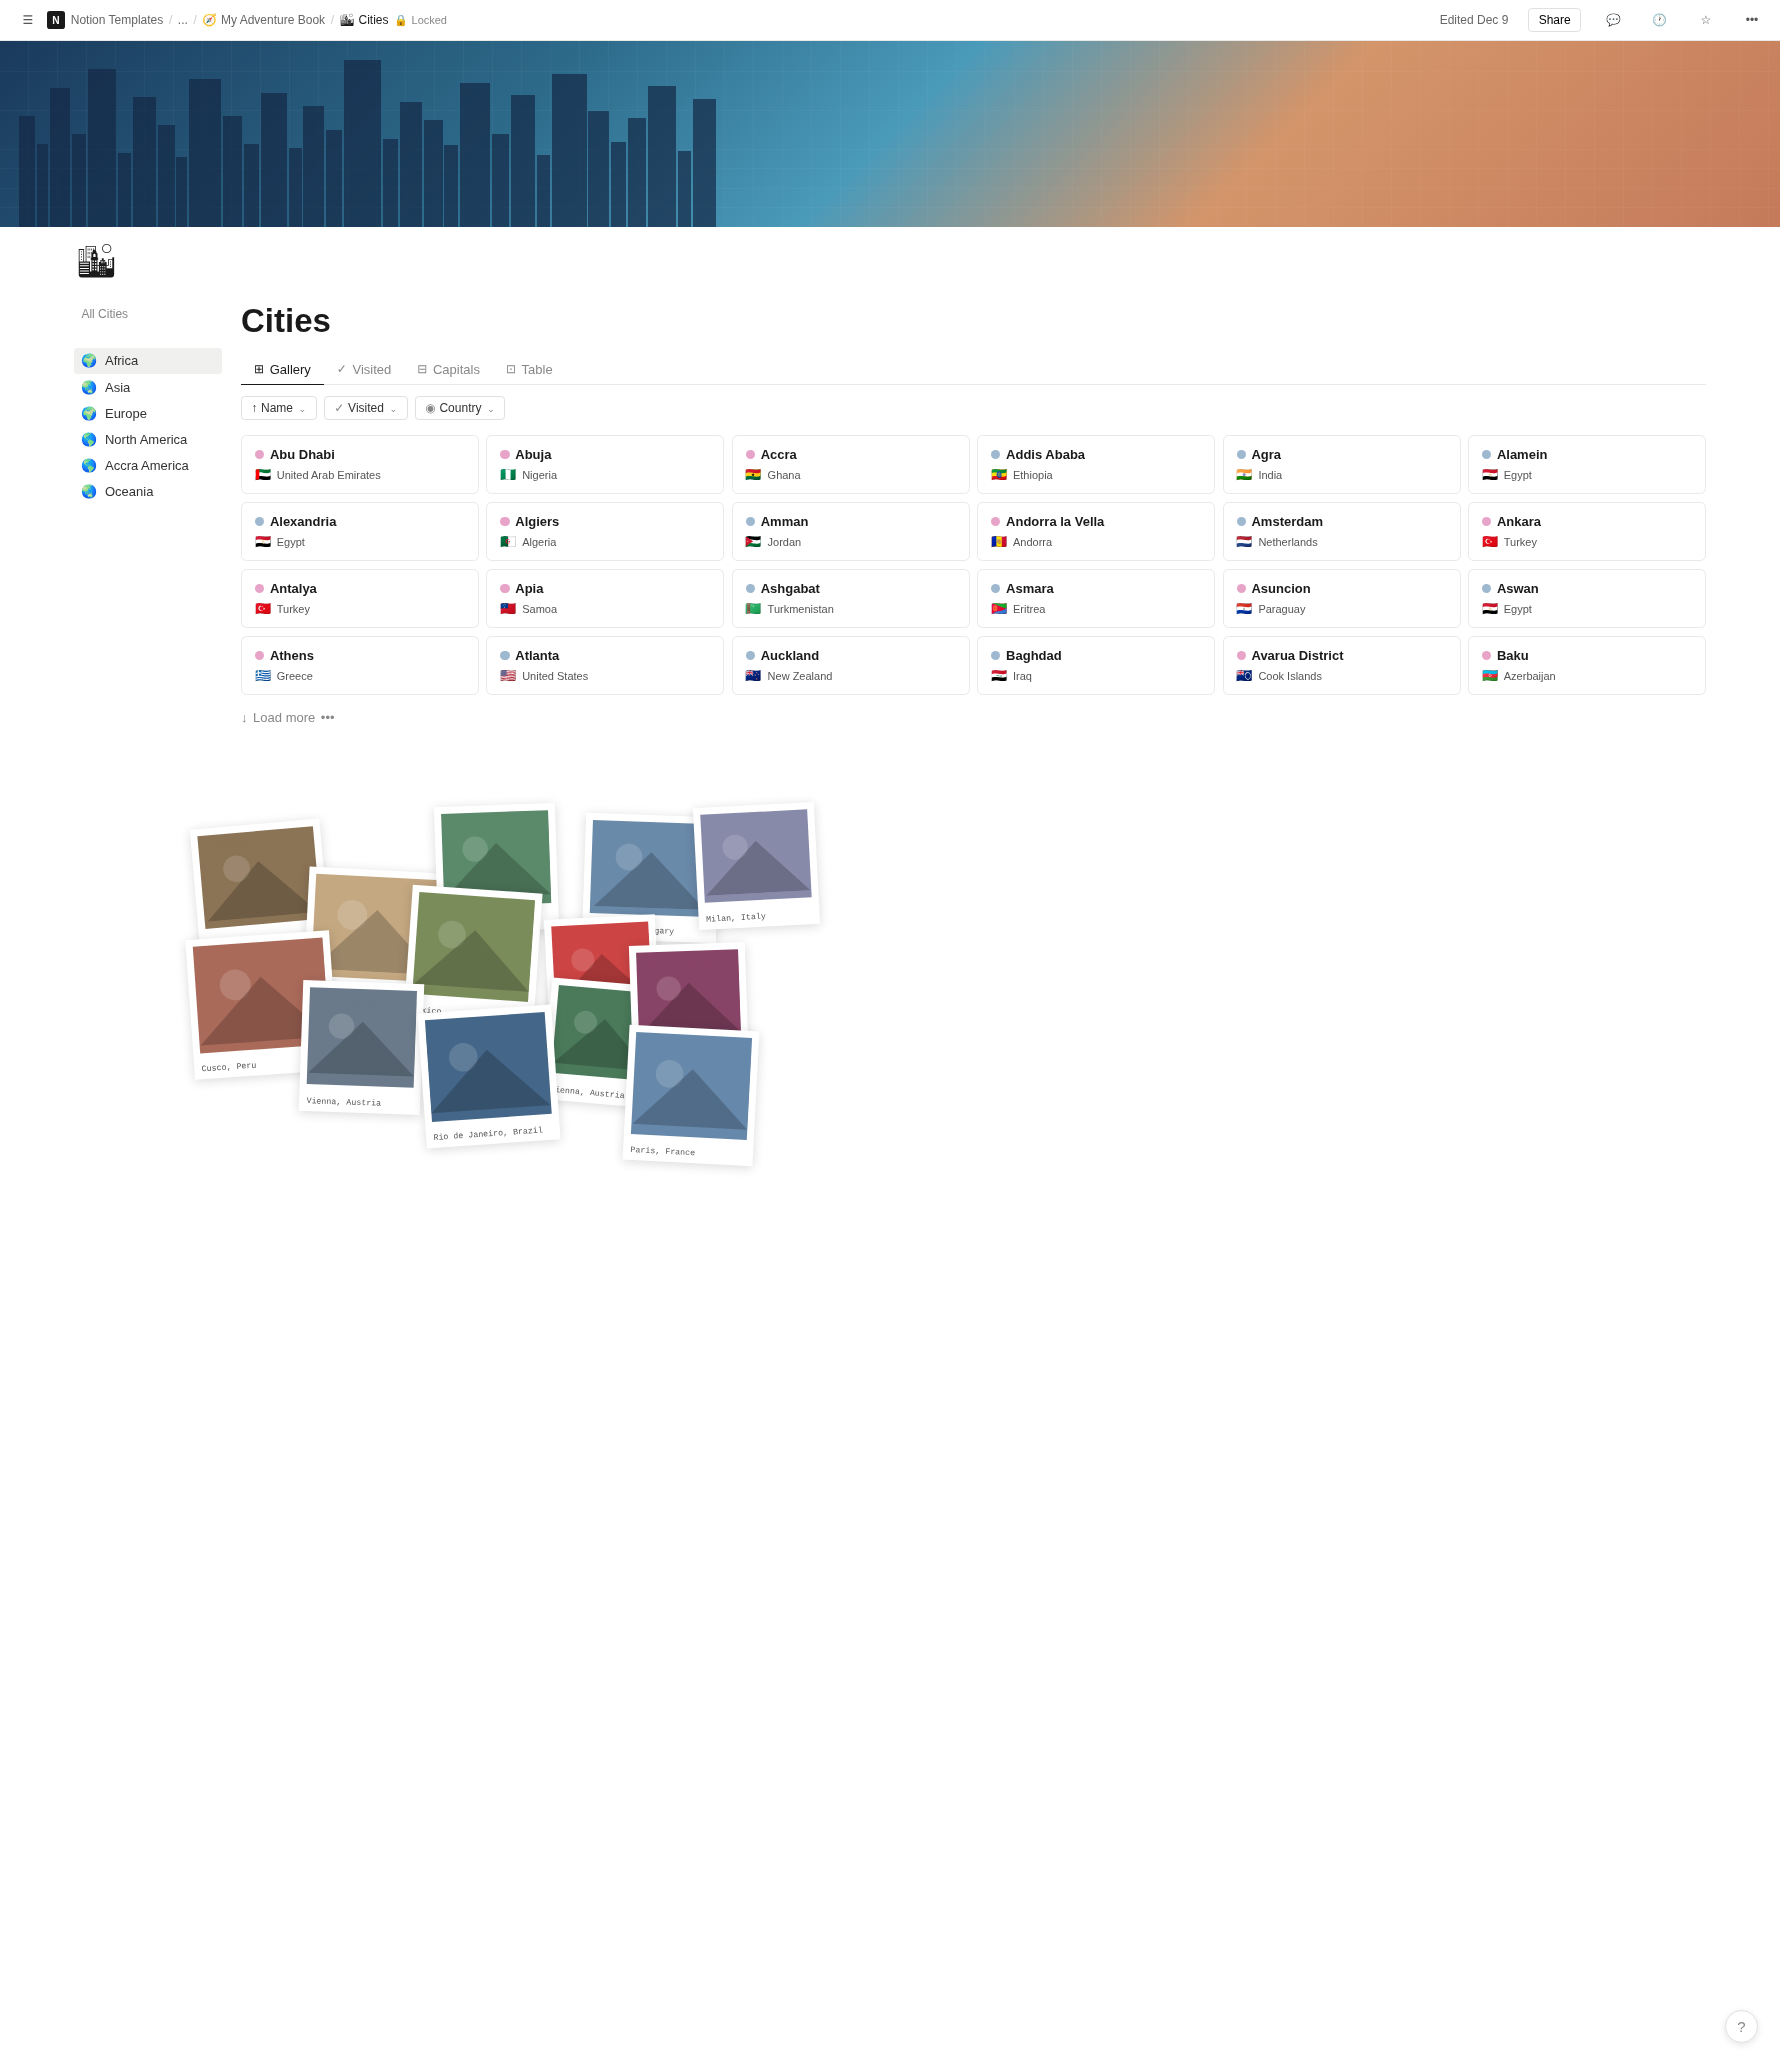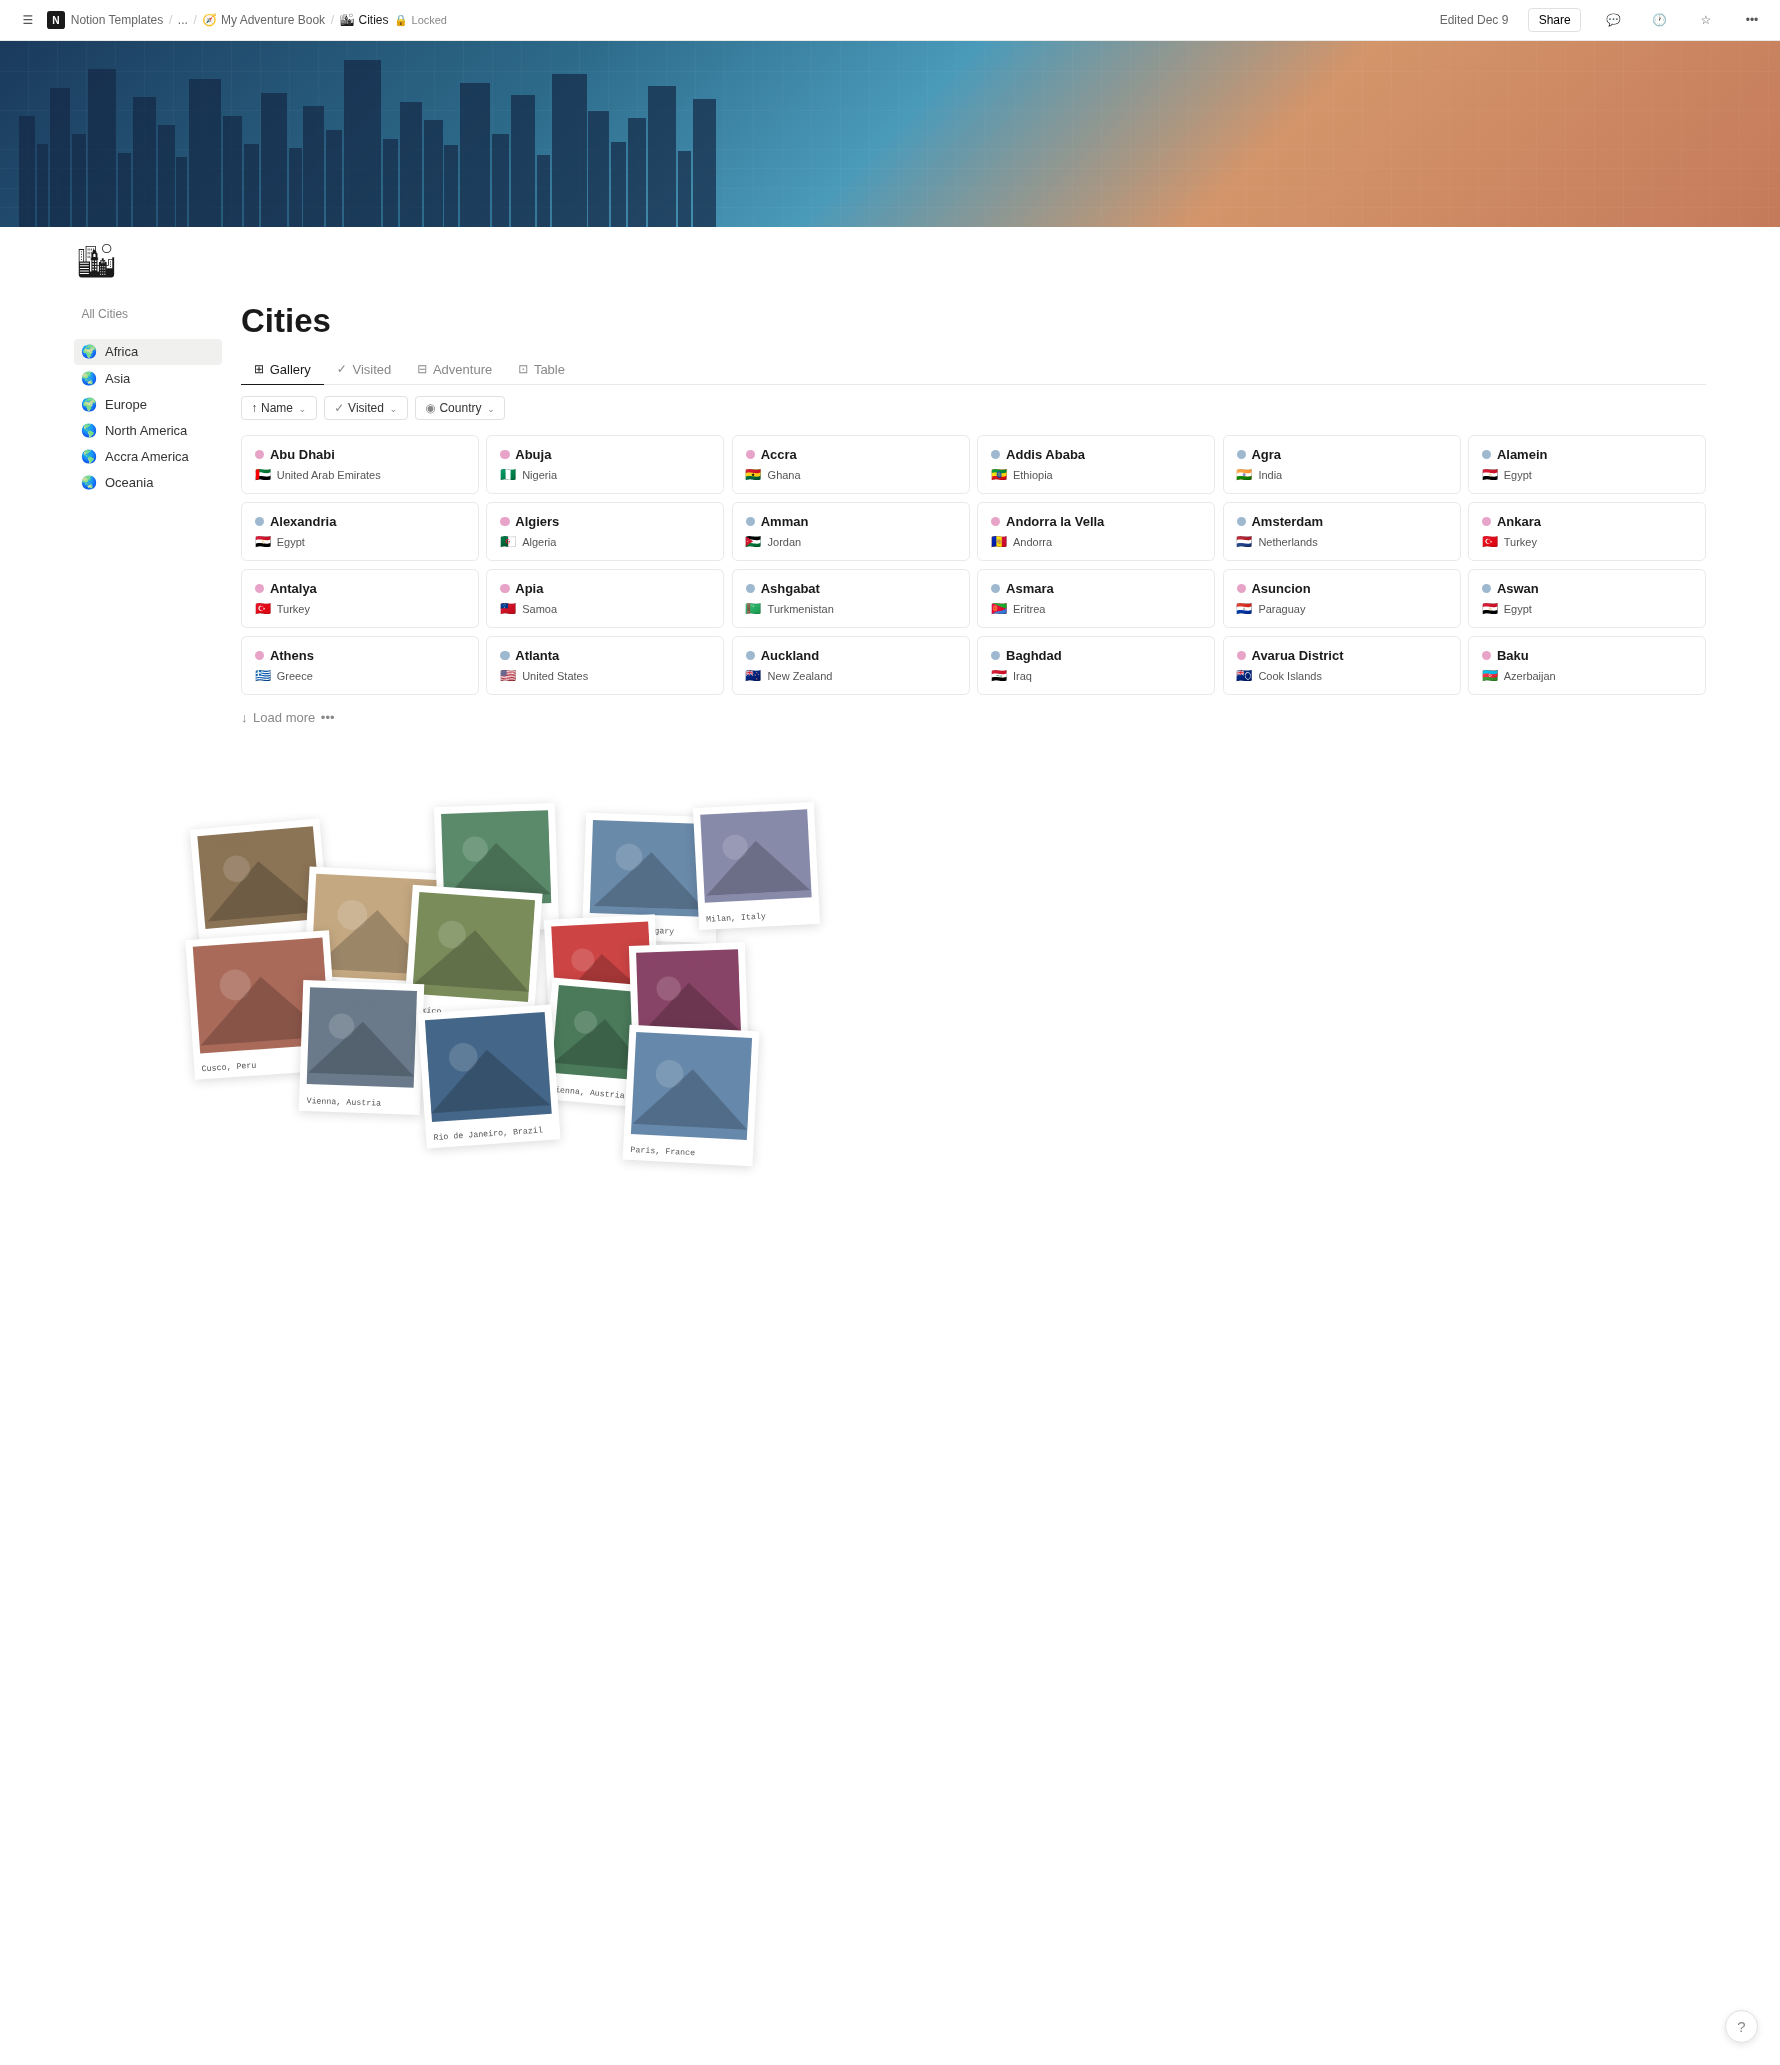--- a/index.html
+++ b/index.html
@@ -53,21 +53,21 @@
 
     
     .main-content {
       display: flex; gap: 0; padding: 0 74px 37px;
     }
 
     
     .sidebar {
       width: 167px; flex-shrink: 0; padding-top: 18.6px; padding-right: 18.6px;
     }
-    .sidebar-title { font-size: 12px; color: #888; margin-bottom: 12px; padding: 5.6px 7.4px; }
+    .sidebar-title { font-size: 12px; color: #888; margin-bottom: 21px; padding: 5.6px 7.4px; }
     .sidebar-item {
       display: flex; align-items: center; gap: 7.4px; padding: 5.6px 7.4px; border-radius: 3.7px;
       cursor: pointer; font-size: 13px; color: #333;
     }
     .sidebar-item.active { background: #f0f0ef; }
     .sidebar-emoji { font-size: 13px; }
 
     
     .database-section { flex: 1; }
     .page-title {
@@ -255,21 +255,21 @@
           <div class="tab active">
             <span class="tab-icon">⊞</span>
             <span>Gallery</span>
           </div>
           <div class="tab">
             <span class="tab-icon">✓</span>
             <span>Visited</span>
           </div>
           <div class="tab">
             <span class="tab-icon">⊟</span>
-            <span>Adventure</span>
+            <span>Capitals</span>
           </div>
           <div class="tab">
             <span class="tab-icon">⊡</span>
             <span>Table</span>
           </div>
         </div>
     </div>
 
     <div class="filter-bar">
       <div class="filter-pill">

